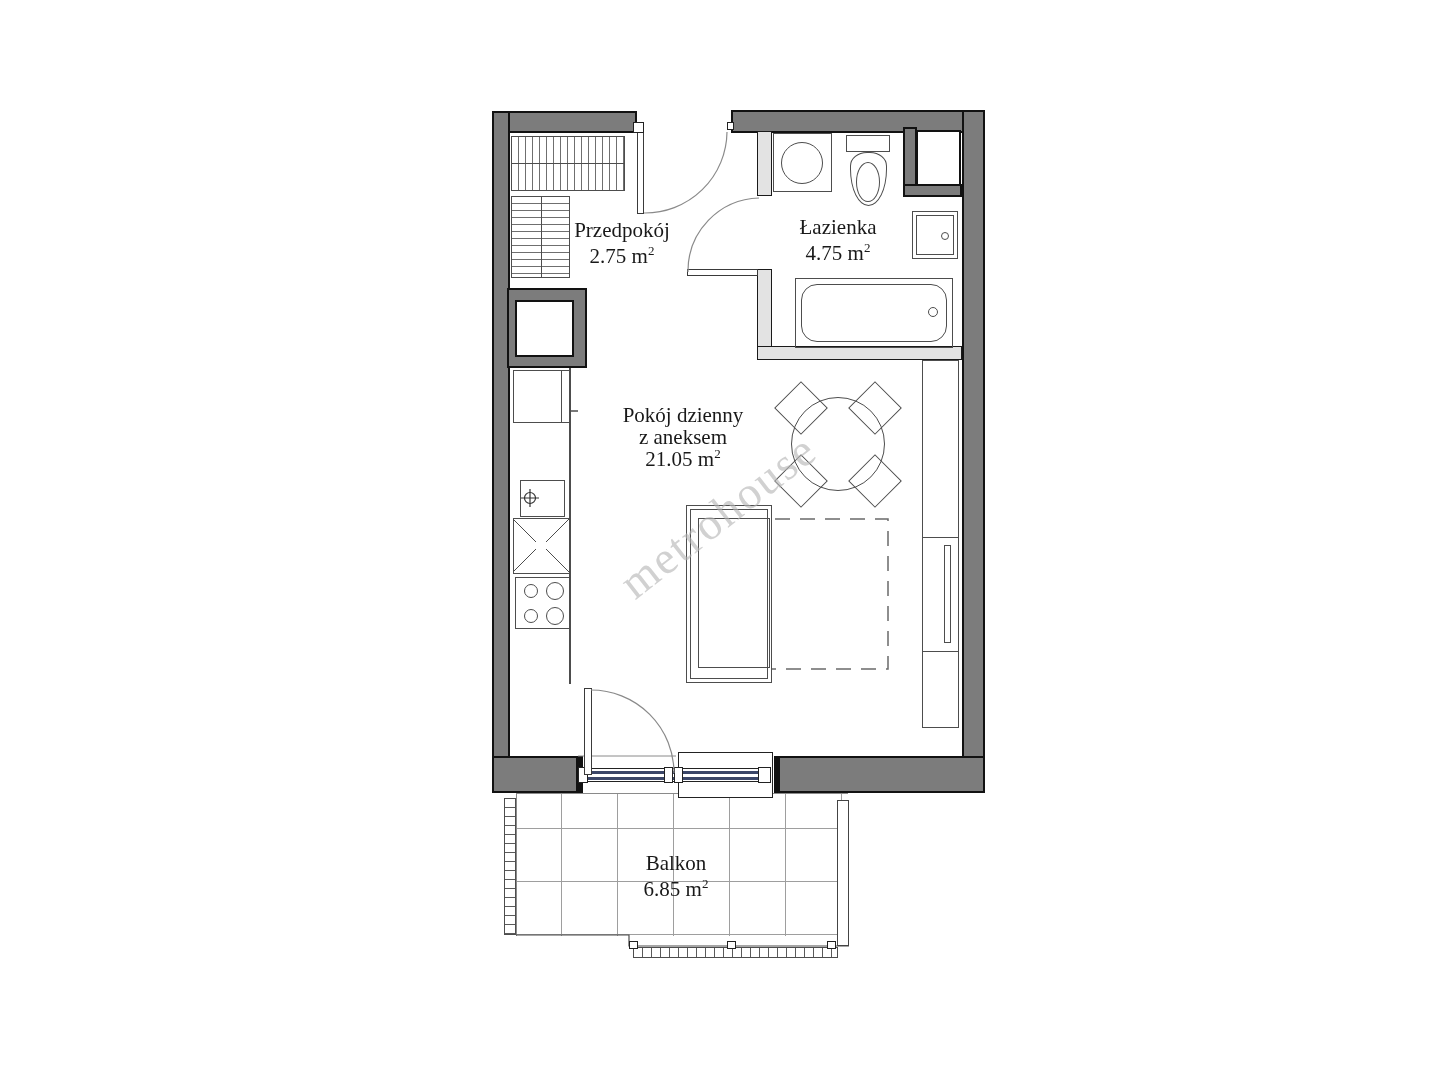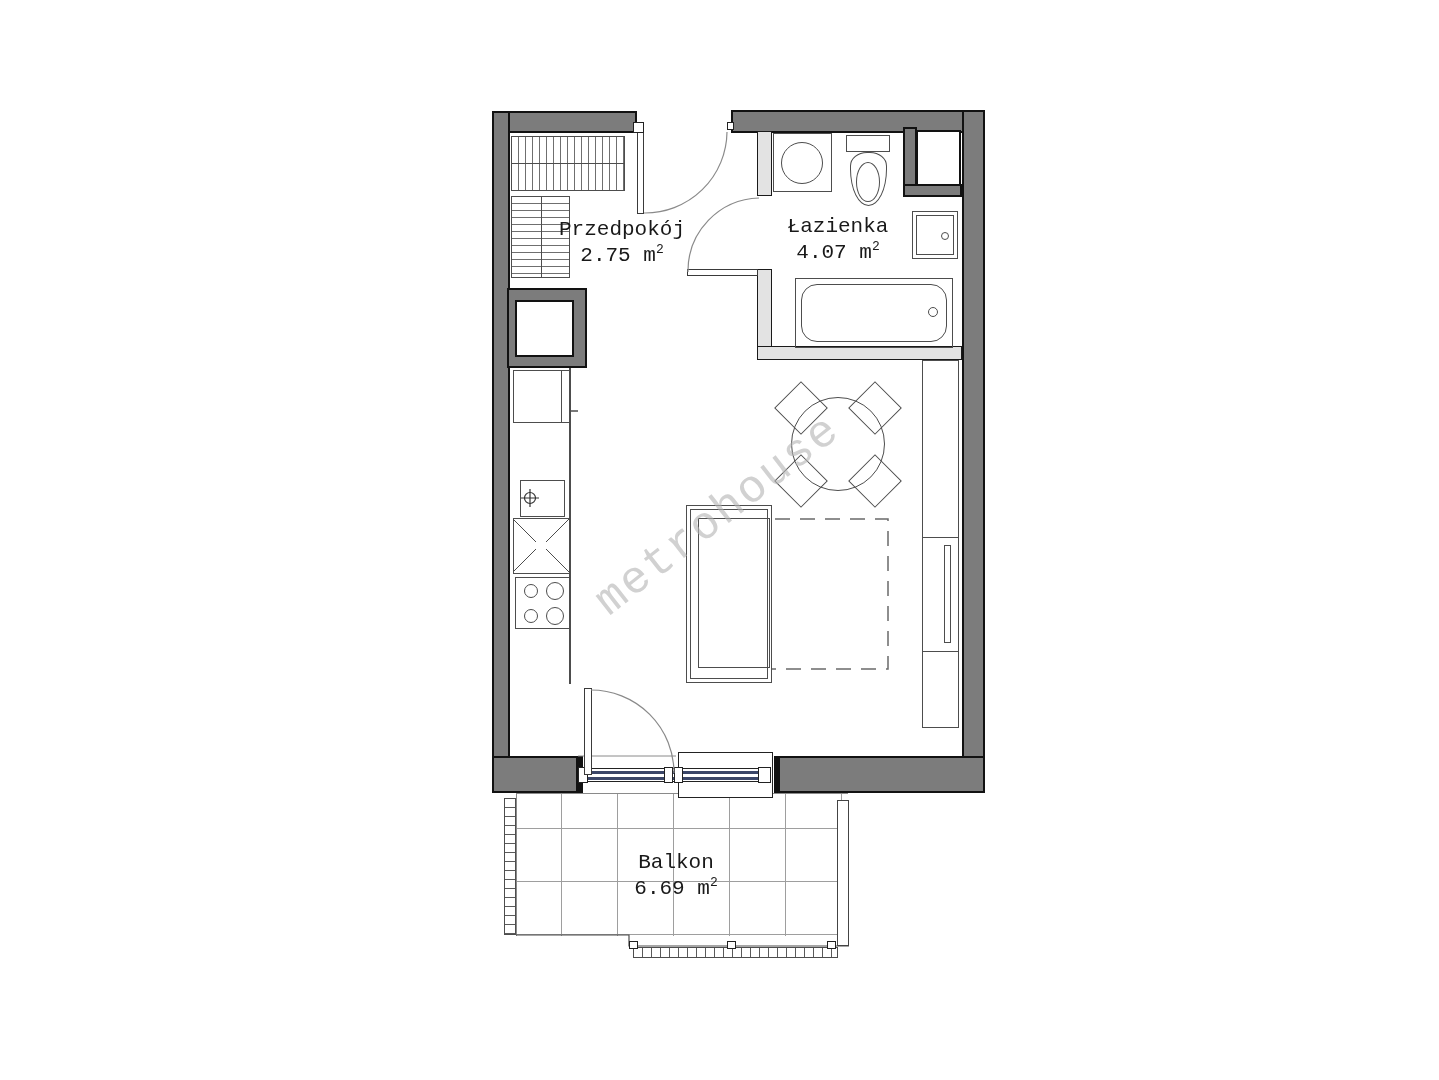--- a/index.html
+++ b/index.html
@@ -1,17 +1,17 @@
 <!DOCTYPE html>
 <html style="--wall-dark: #7c7c7c; --wall-light: #e3e3e3; --glazing: #3b4668; --line: #4d4d4d; --watermark-color: #b5b5b5;"><head>
 <meta charset="utf-8">
 <style>
   html,body{margin:0;padding:0;background:#fff;}
   #canvas{position:relative;width:1311px;height:1080px;background:#fff;overflow:hidden;
-          font-family:Liberation Mono, monospace;}
+          font-family:Liberation Serif, serif;}
   .abs{position:absolute;box-sizing:border-box;}
   
   .wall-d{background:var(--wall-dark,#7c7c7c);border:2px solid #121212;}
   .wall-l{background:var(--wall-light,#e3e3e3);border:1.5px solid #1a1a1a;}
   .cap{background:#121212;}
   .white-box{background:#fff;border:2px solid #121212;}
   
   .fx{border:1.2px solid var(--line,#4d4d4d);background:transparent;}
   .fx-w{border:1.2px solid var(--line,#4d4d4d);background:#fff;}
   .round{border-radius:50%;}
@@ -149,22 +149,27 @@
       <path d="M521 498 H539 M530 489 V507"></path>
     </g>
   </svg>
 
   <div class="abs label" style="left:622px;top:217px;">
     <div>Przedpokój</div>
     <div><span>2.75 m</span><sup>2</sup></div>
   </div>
   <div class="abs label" style="left:838px;top:214px;">
     <div>Łazienka</div>
-    <div><span>4.07 m</span><sup>2</sup></div>
+    <div><span>4.75 m</span><sup>2</sup></div>
+  </div>
+  <div class="abs label tight" style="left:683px;top:404px;">
+    <div>Pokój dzienny</div>
+    <div>z aneksem</div>
+    <div><span>21.05 m</span><sup>2</sup></div>
   </div>
   <div class="abs label" style="left:676px;top:850px;">
     <div>Balkon</div>
-    <div><span>6.69 m</span><sup>2</sup></div>
+    <div><span>6.85 m</span><sup>2</sup></div>
   </div>
 
   <div class="abs" id="watermark">metrohouse</div>
 
 </div>
 
 </body></html>

